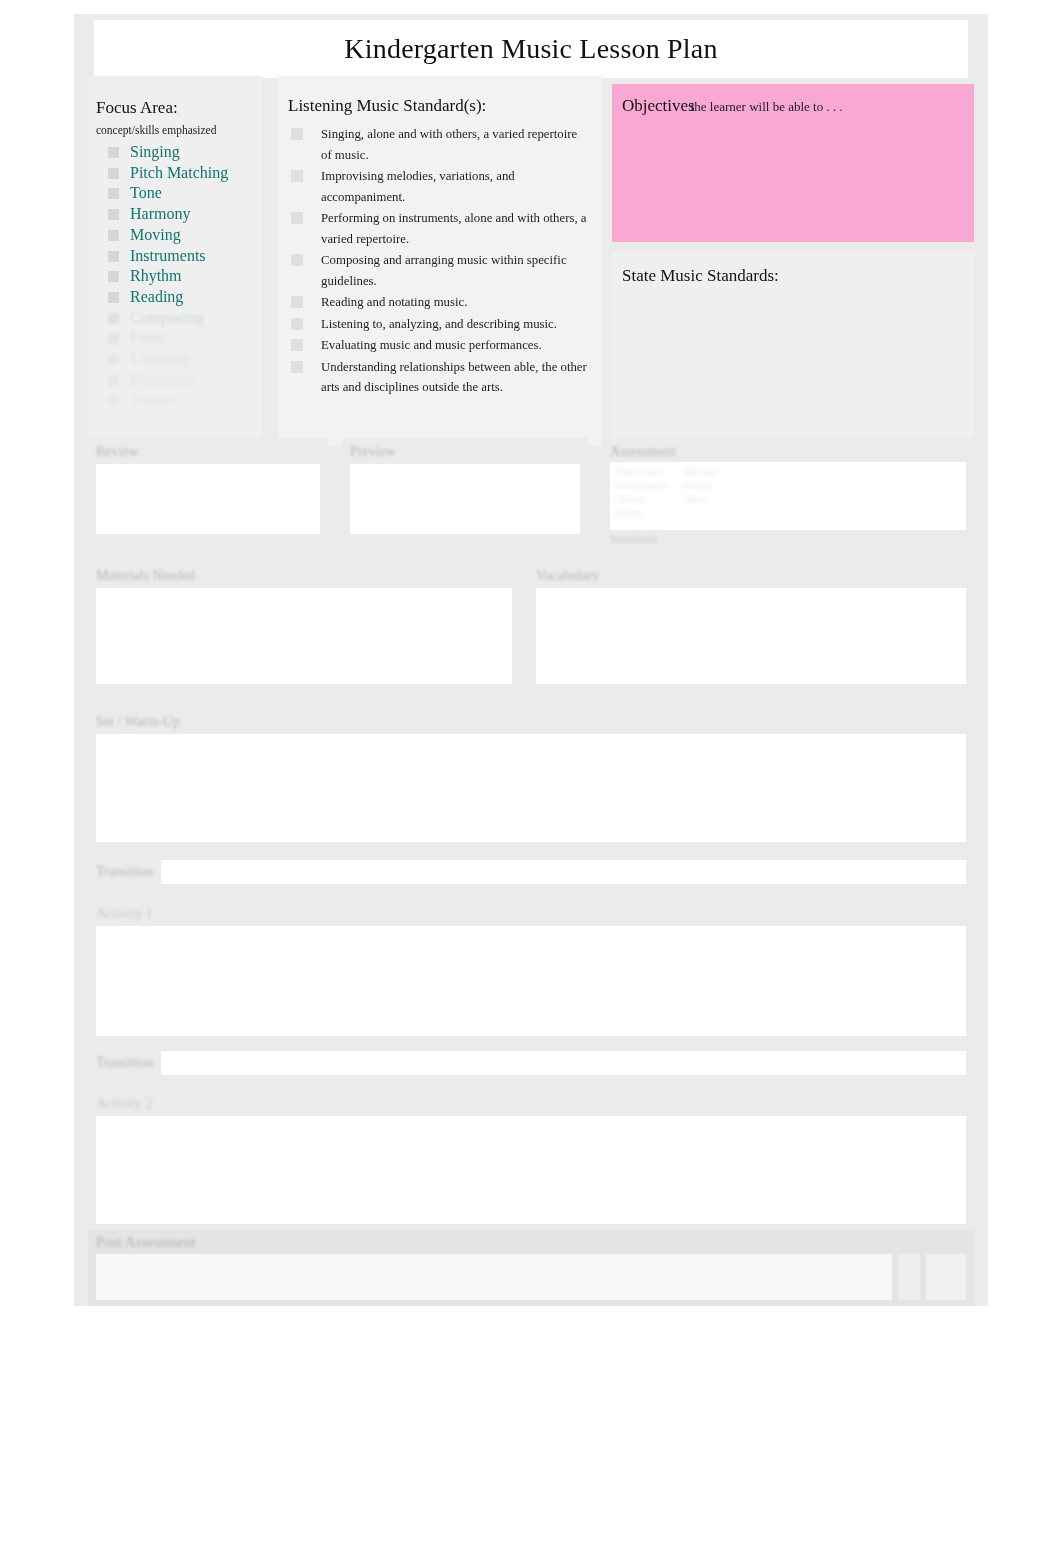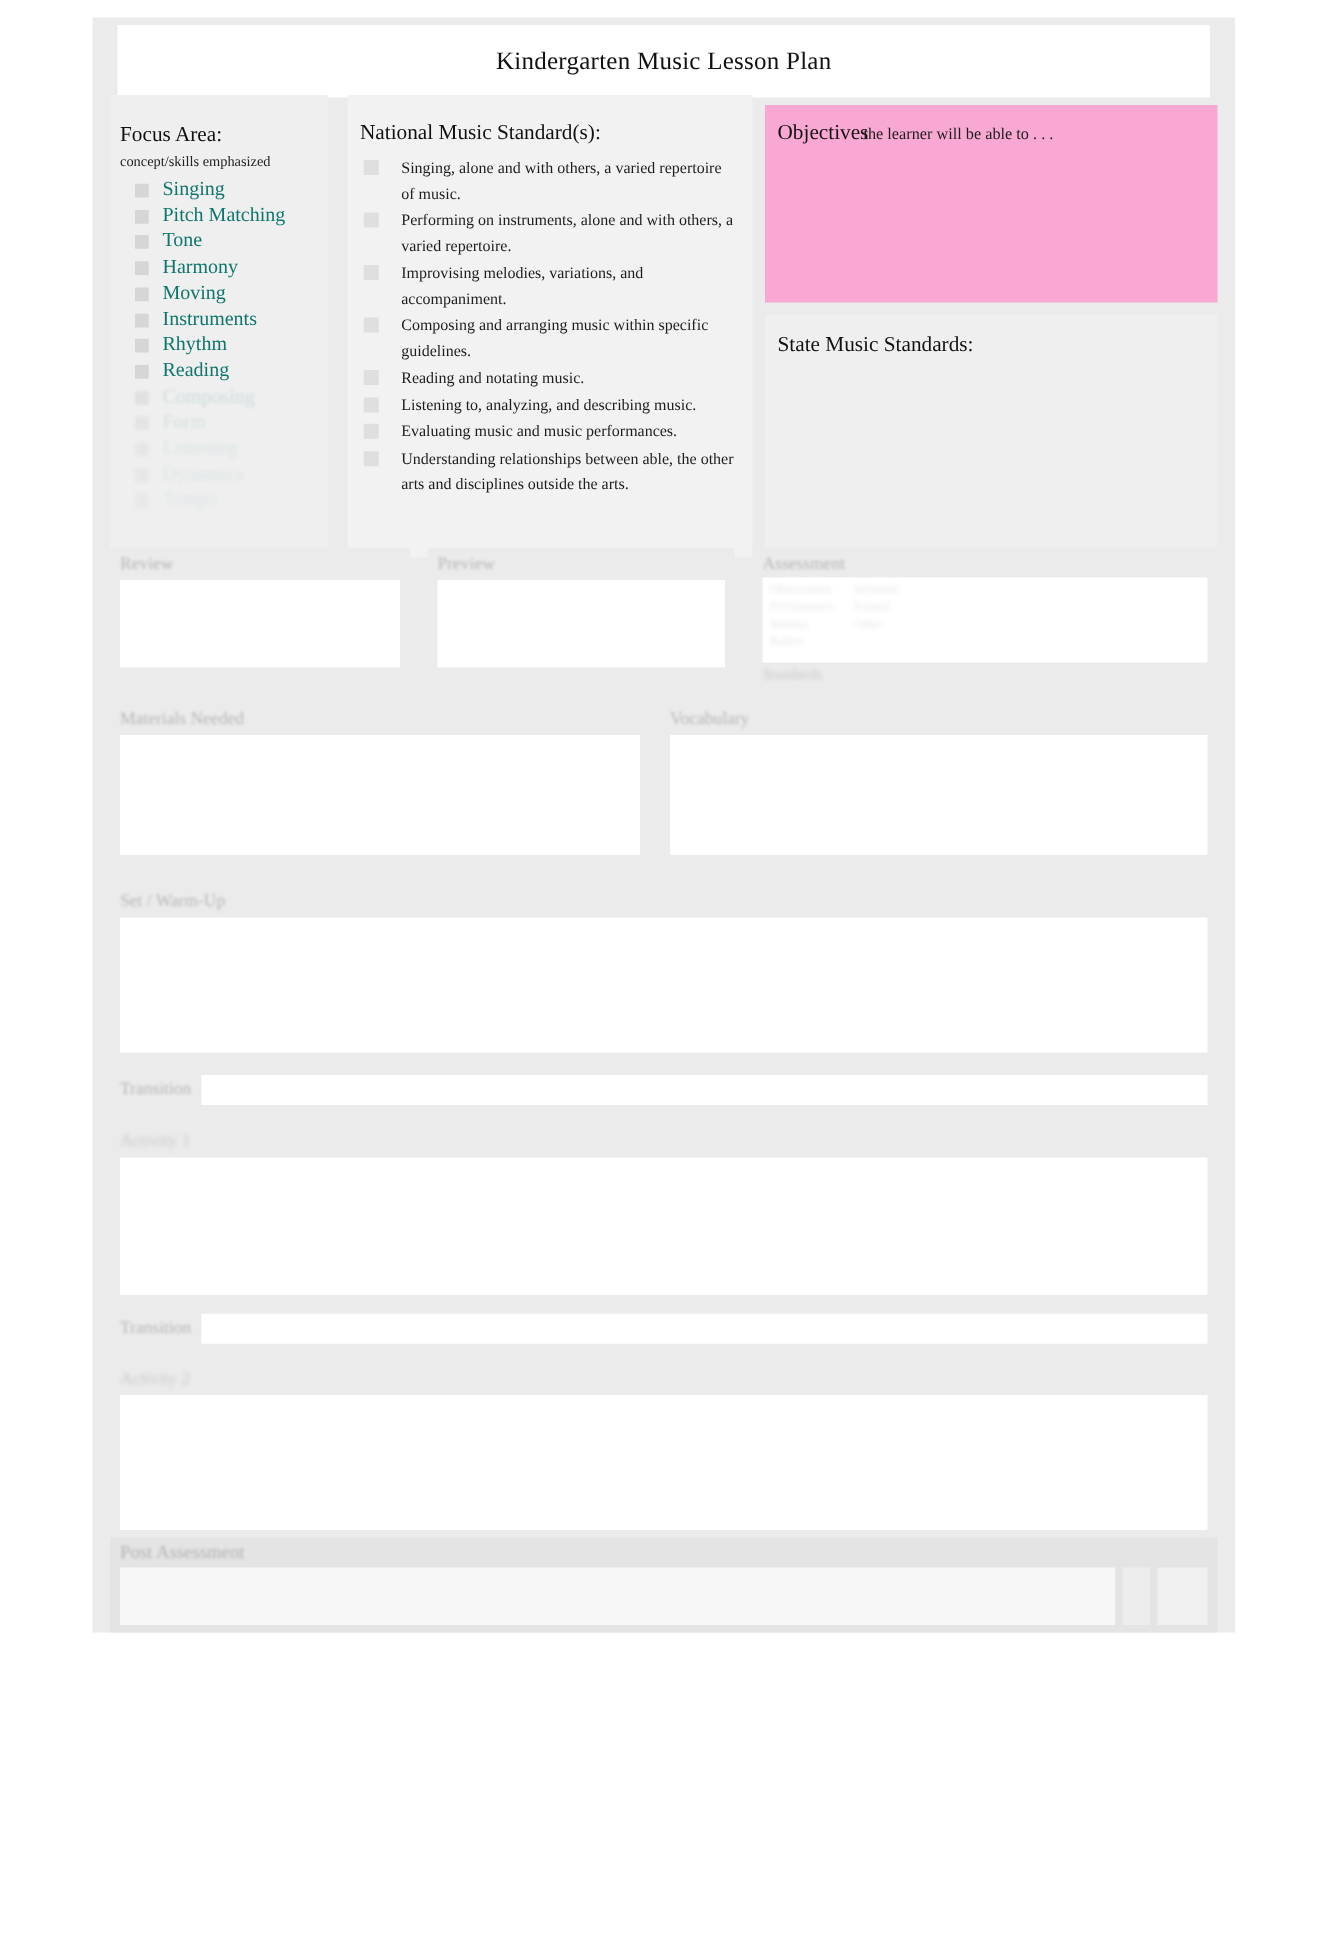--- a/index.html
+++ b/index.html
@@ -32,21 +32,21 @@
     left: 20px;
     top: 6px;
     width: 874px;
     height: 58px;
     background: #ffffff;
     display: flex;
     align-items: center;
     justify-content: center;
   }
   .title-bar .title-text {
-    font-size: 20px;
+    font-size: 28px;
     letter-spacing: .2px;
     color: #111;
     white-space: nowrap;
   }
 
   
   .focus-panel {
     position: absolute;
     left: 14px;
     top: 62px;
@@ -287,25 +287,25 @@
       <li><span class="cb"></span><span>Reading</span></li>
       <li class="f1"><span class="cb"></span><span>Composing</span></li>
       <li class="f2"><span class="cb"></span><span>Form</span></li>
       <li class="f3"><span class="cb"></span><span>Listening</span></li>
       <li class="f4"><span class="cb"></span><span>Dynamics</span></li>
       <li class="f5"><span class="cb"></span><span>Tempo</span></li>
     </ul>
   </div>
 
   <div class="standards-panel">
-    <div class="standards-title">National Music Standard(s):</div>
+    <div class="standards-title">Listening Music Standard(s):</div>
     <ul class="standards-list">
       <li><span class="cb"></span><span>Singing, alone and with others, a varied repertoire of music.</span></li>
+      <li><span class="cb"></span><span>Improvising melodies, variations, and accompaniment.</span></li>
       <li><span class="cb"></span><span>Performing on instruments, alone and with others, a varied repertoire.</span></li>
-      <li><span class="cb"></span><span>Improvising melodies, variations, and accompaniment.</span></li>
       <li><span class="cb"></span><span>Composing and arranging music within specific guidelines.</span></li>
       <li><span class="cb"></span><span>Reading and notating music.</span></li>
       <li><span class="cb"></span><span>Listening to, analyzing, and describing music.</span></li>
       <li><span class="cb"></span><span>Evaluating music and music performances.</span></li>
       <li><span class="cb"></span><span>Understanding relationships between able, the other arts and disciplines outside the arts.</span></li>
     </ul>
   </div>
 
   <div class="objectives-panel">
     <div class="objectives-head">

